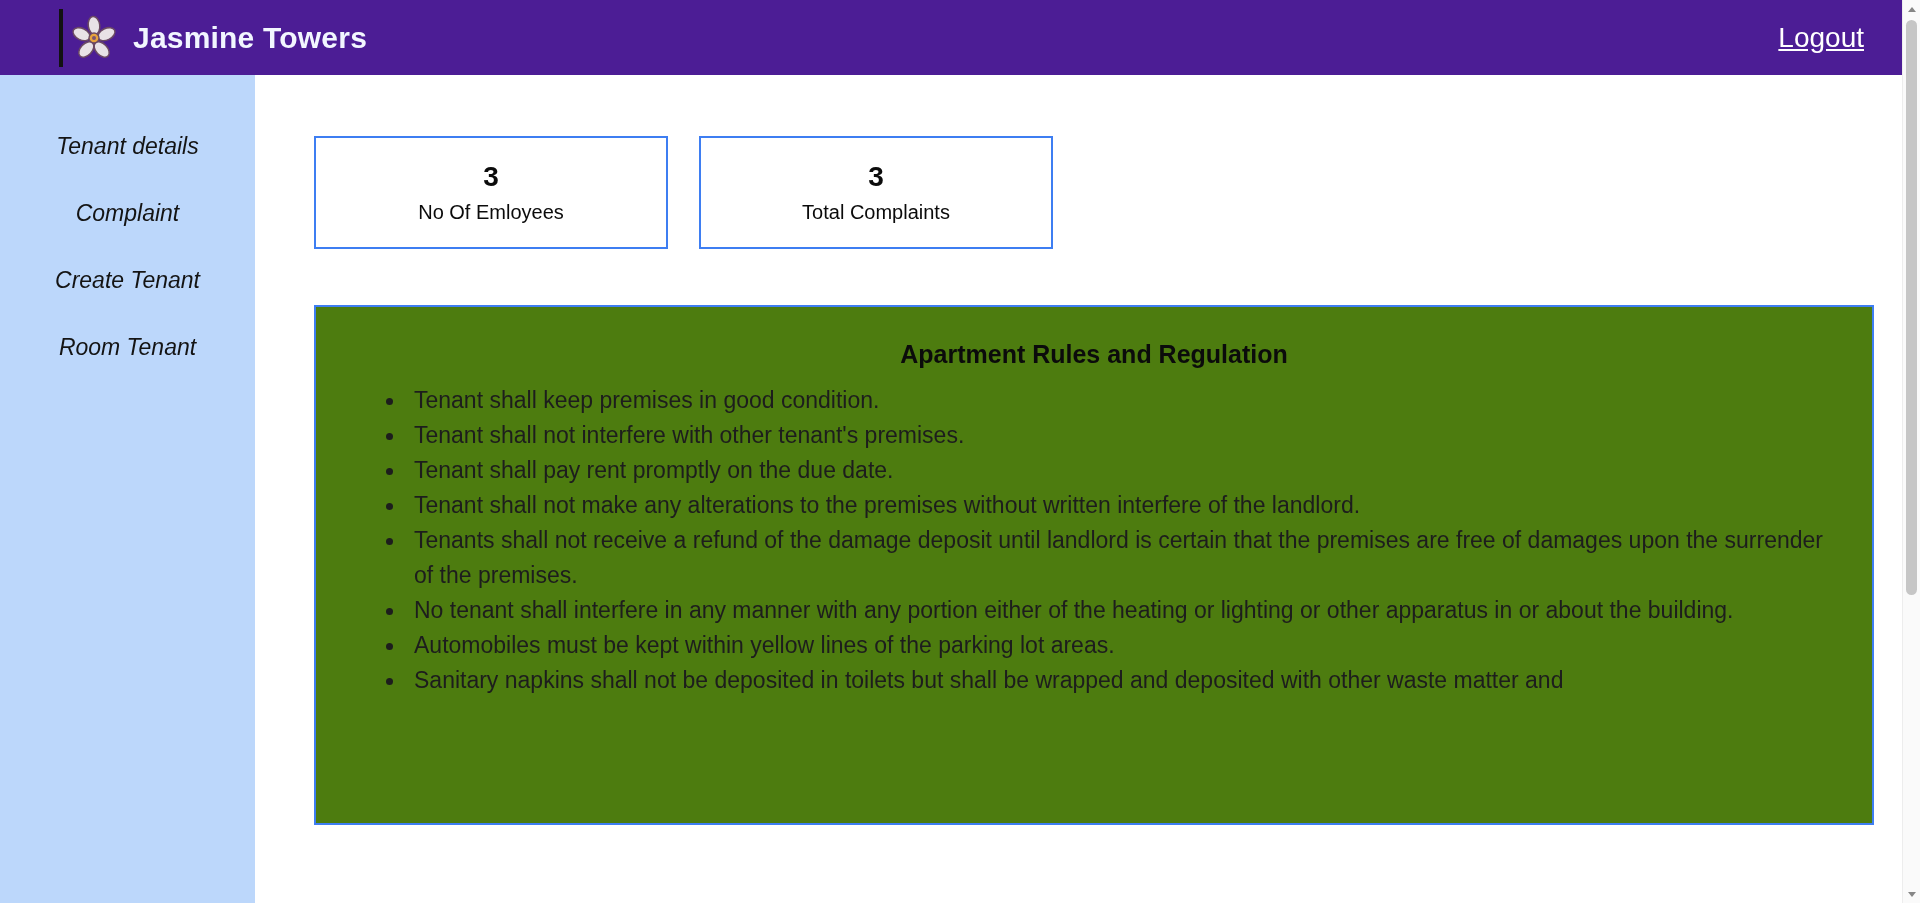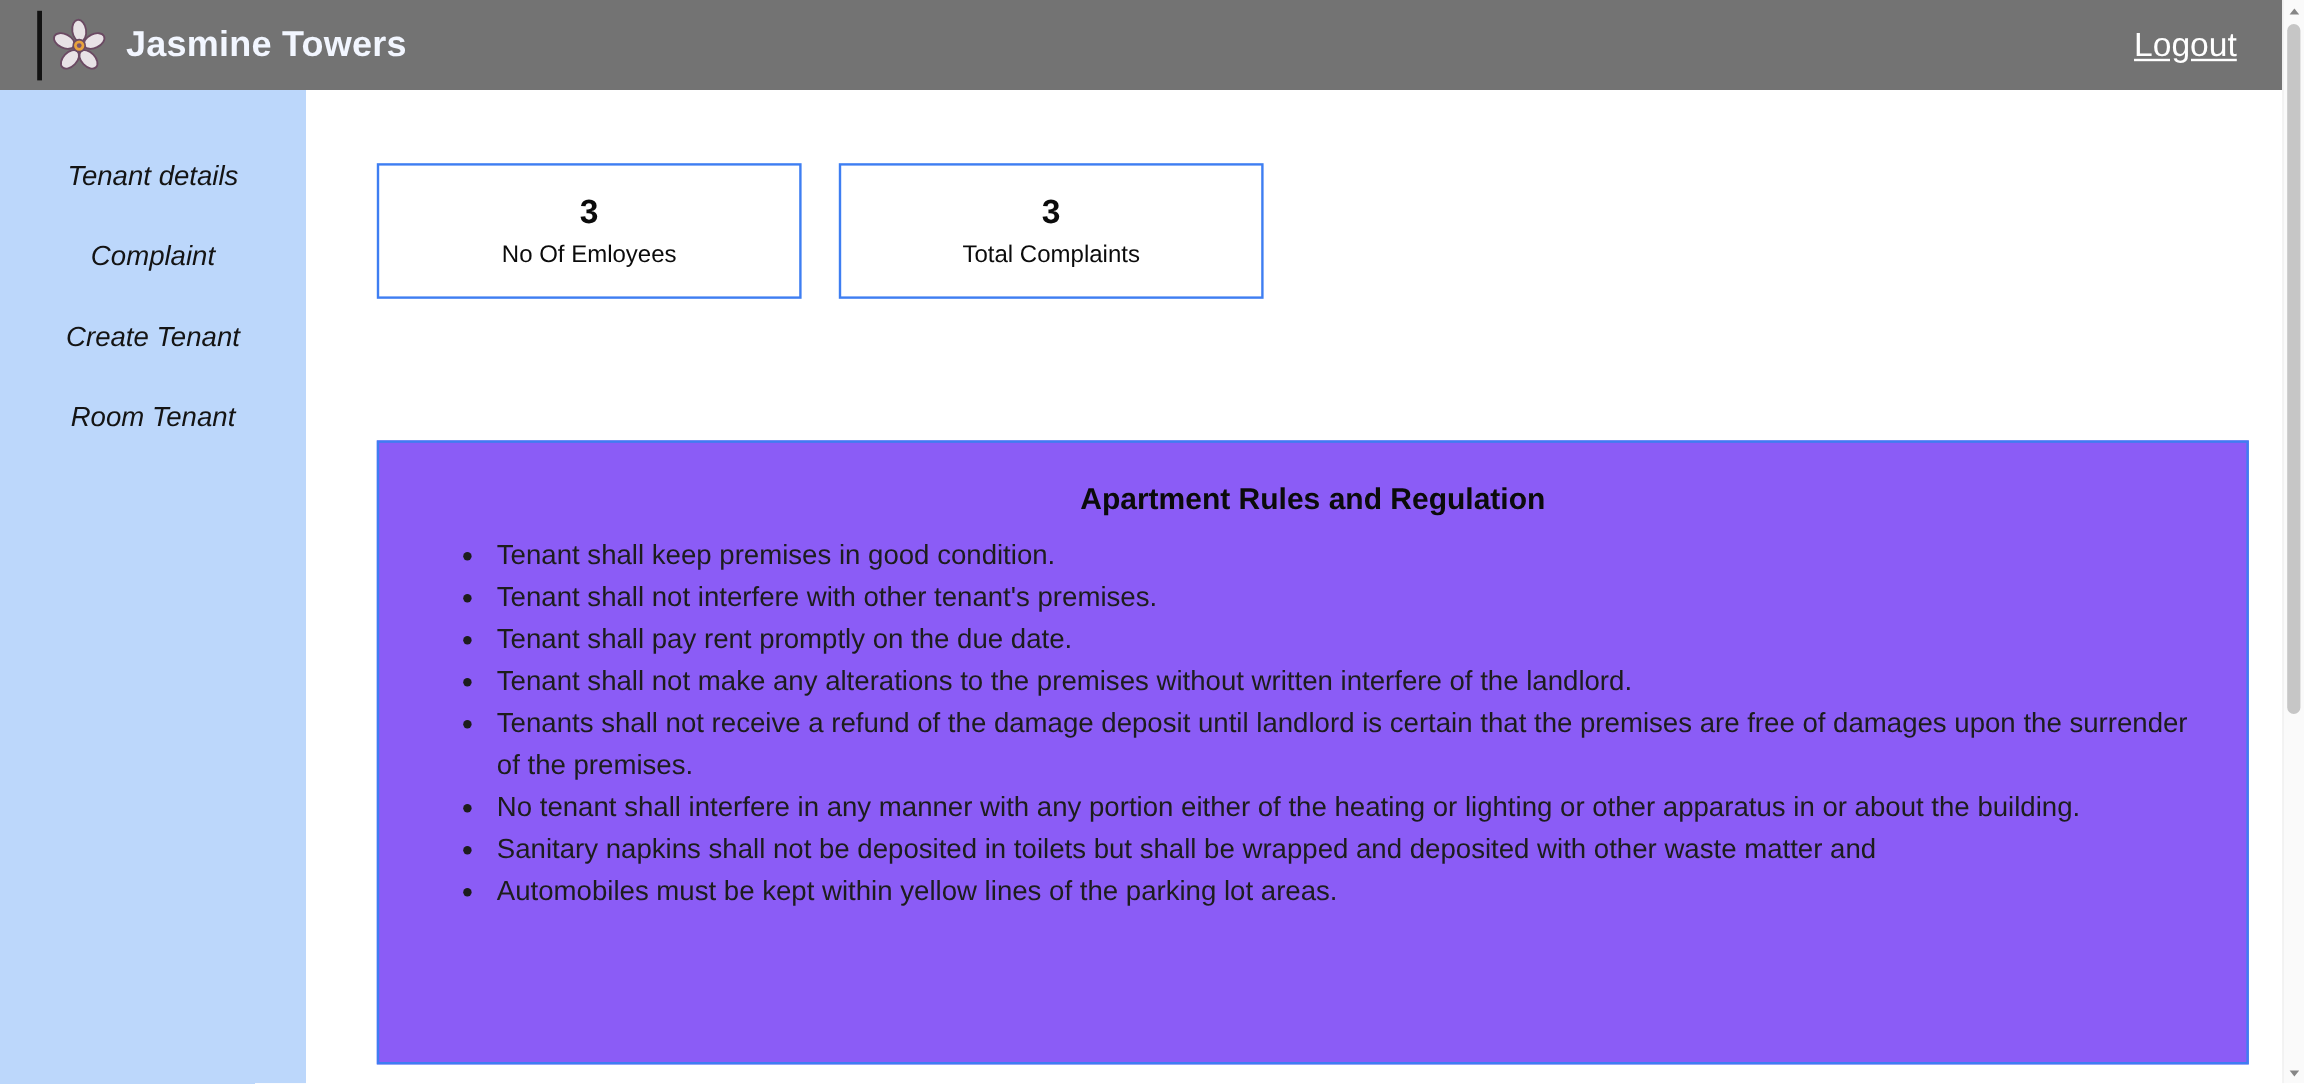--- a/index.html
+++ b/index.html
@@ -33,24 +33,25 @@
     background: #ffffff;
   }
 
   
   .header {
     position: absolute;
     left: 0;
     top: 0;
     width: 1902px;
     height: 75px;
-    background: #737373;
+    background: #4c1d95;
     display: flex;
     align-items: center;
     z-index: 5;
+    padding-left: 28px;
   }
 
   .brand {
     display: flex;
     align-items: center;
     margin-left: 31px;
     height: 60px;
   }
 
   .brand-rule {
@@ -162,23 +163,23 @@
   .stat-label {
     margin-top: 7px;
     font-size: 20px;
     font-weight: normal;
     color: #0b0b0b;
     line-height: 1.2;
   }
 
   
   .rules-panel {
-    margin: 118px 28px 0 59px;
+    margin: 56px 28px 0 59px;
     border: 2px solid #3e7ef2;
-    background: #8b5cf6;
+    background: #4d7c0f;
     padding: 22px 0 30px 0;
     min-height: 520px;
   }
 
   .rules-title {
     text-align: center;
     font-size: 25px;
     font-weight: bold;
     color: #0b0b0b;
     margin: 10px 0 14px 0;
@@ -309,22 +310,22 @@
 
       <section class="rules-panel">
         <h2 class="rules-title">Apartment Rules and Regulation</h2>
         <ul class="rules-list">
           <li class="rule-item">Tenant shall keep premises in good condition.</li>
           <li class="rule-item">Tenant shall not interfere with other tenant's premises.</li>
           <li class="rule-item">Tenant shall pay rent promptly on the due date.</li>
           <li class="rule-item">Tenant shall not make any alterations to the premises without written interfere of the landlord.</li>
           <li class="rule-item">Tenants shall not receive a refund of the damage deposit until landlord is certain that the premises are free of damages upon the surrender of the premises.</li>
           <li class="rule-item">No tenant shall interfere in any manner with any portion either of the heating or lighting or other apparatus in or about the building.</li>
+          <li class="rule-item">Automobiles must be kept within yellow lines of the parking lot areas.</li>
           <li class="rule-item">Sanitary napkins shall not be deposited in toilets but shall be wrapped and deposited with other waste matter and</li>
-          <li class="rule-item">Automobiles must be kept within yellow lines of the parking lot areas.</li>
         </ul>
       </section>
 
     </main>
 
   </div>
 
   <div class="scrollbar">
     <div class="sb-arrow up">
       <i></i>

